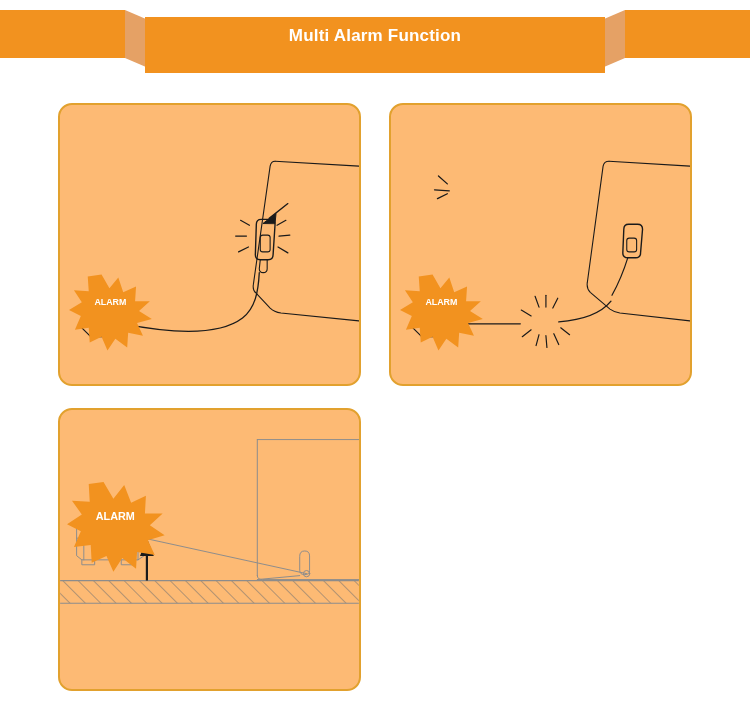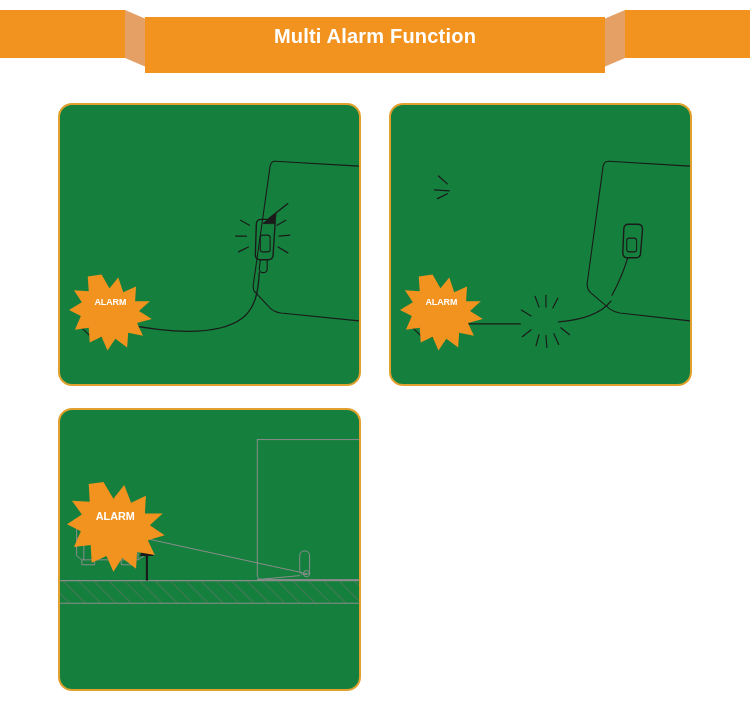--- a/index.html
+++ b/index.html
@@ -28,33 +28,33 @@
   }
   #banner-title {
     position: absolute;
     left: 0;
     top: 0;
     width: 750px;
     height: 72px;
     line-height: 72px;
     text-align: center;
     color: #ffffff;
-    font-size: 20px;
+    font-size: 17px;
     font-weight: bold;
     letter-spacing: 0.2px;
     font-family: "Liberation Sans", sans-serif;
     pointer-events: none;
   }
 
   
   .panel {
     position: absolute;
     border: 2px solid #E2A12E;
     border-radius: 14px;
-    background: #15803d;
+    background: #fdba74;
     box-sizing: border-box;
   }
   #panel-1 { left: 58px;  top: 103px; width: 303px; height: 283px; }
   #panel-2 { left: 389px; top: 103px; width: 303px; height: 283px; }
   #panel-3 { left: 58px;  top: 408px; width: 303px; height: 283px; }
 
   .panel-art {
     position: absolute;
     left: 0;
     top: 0;

